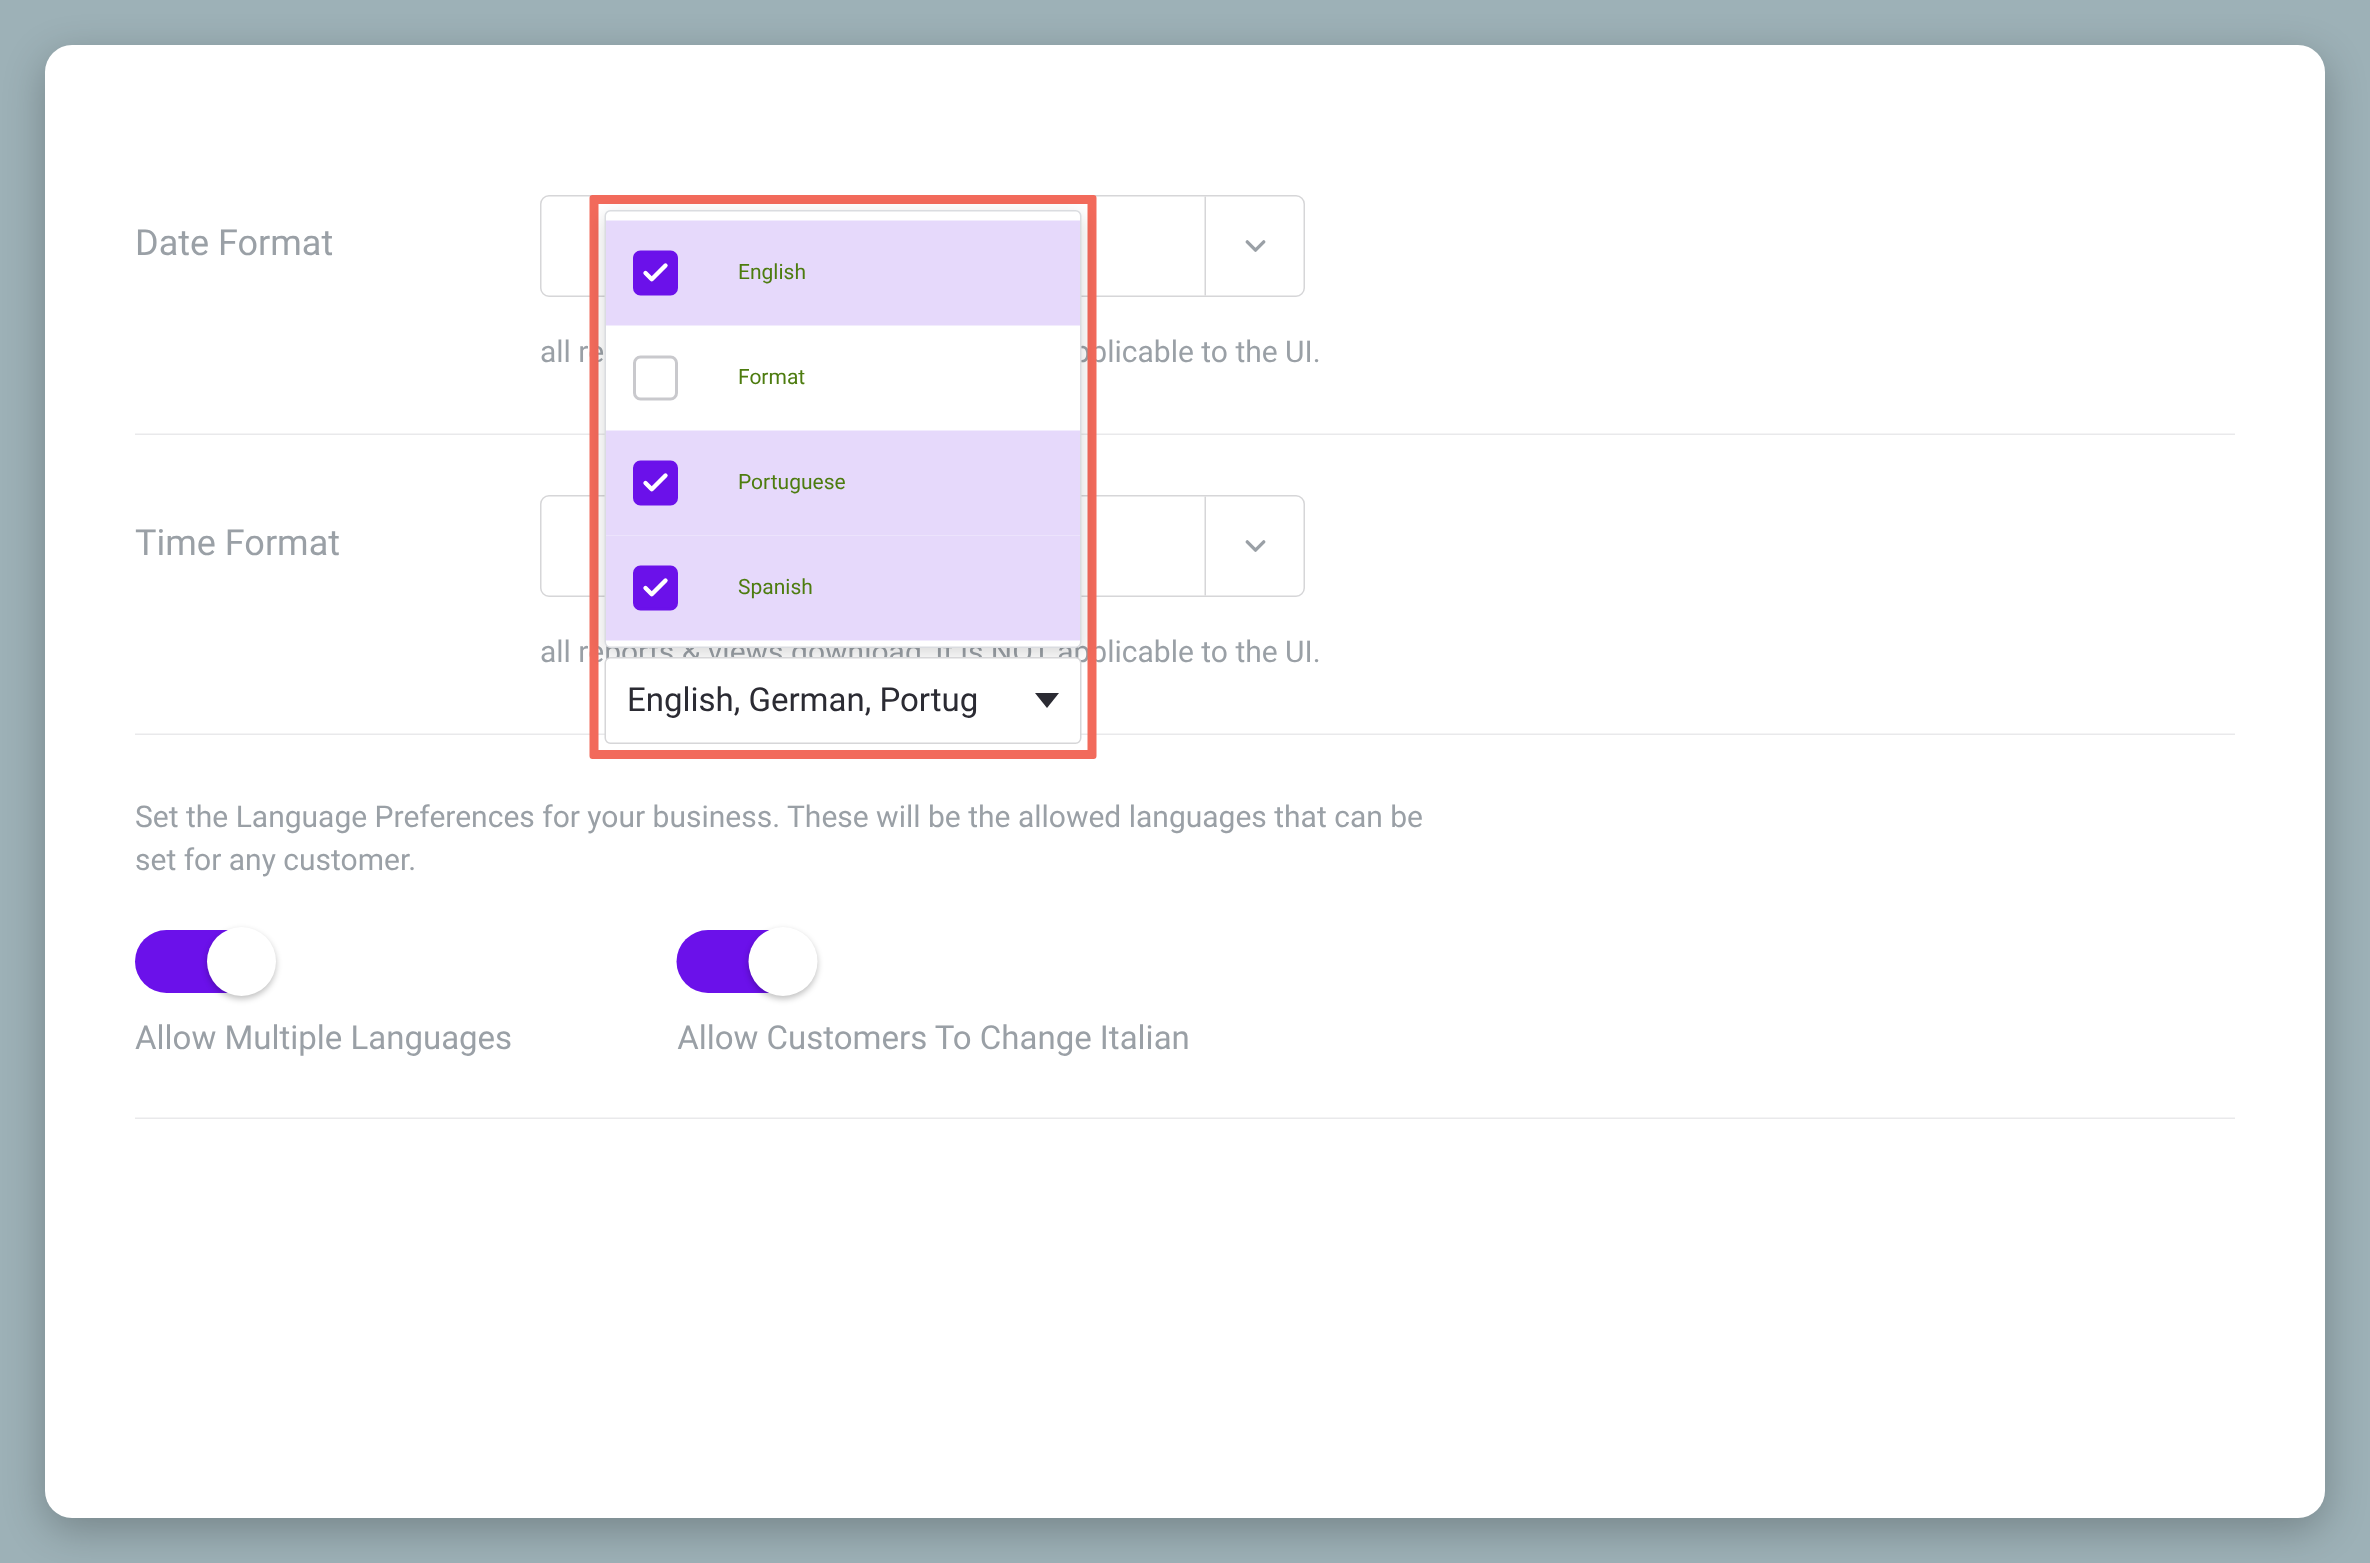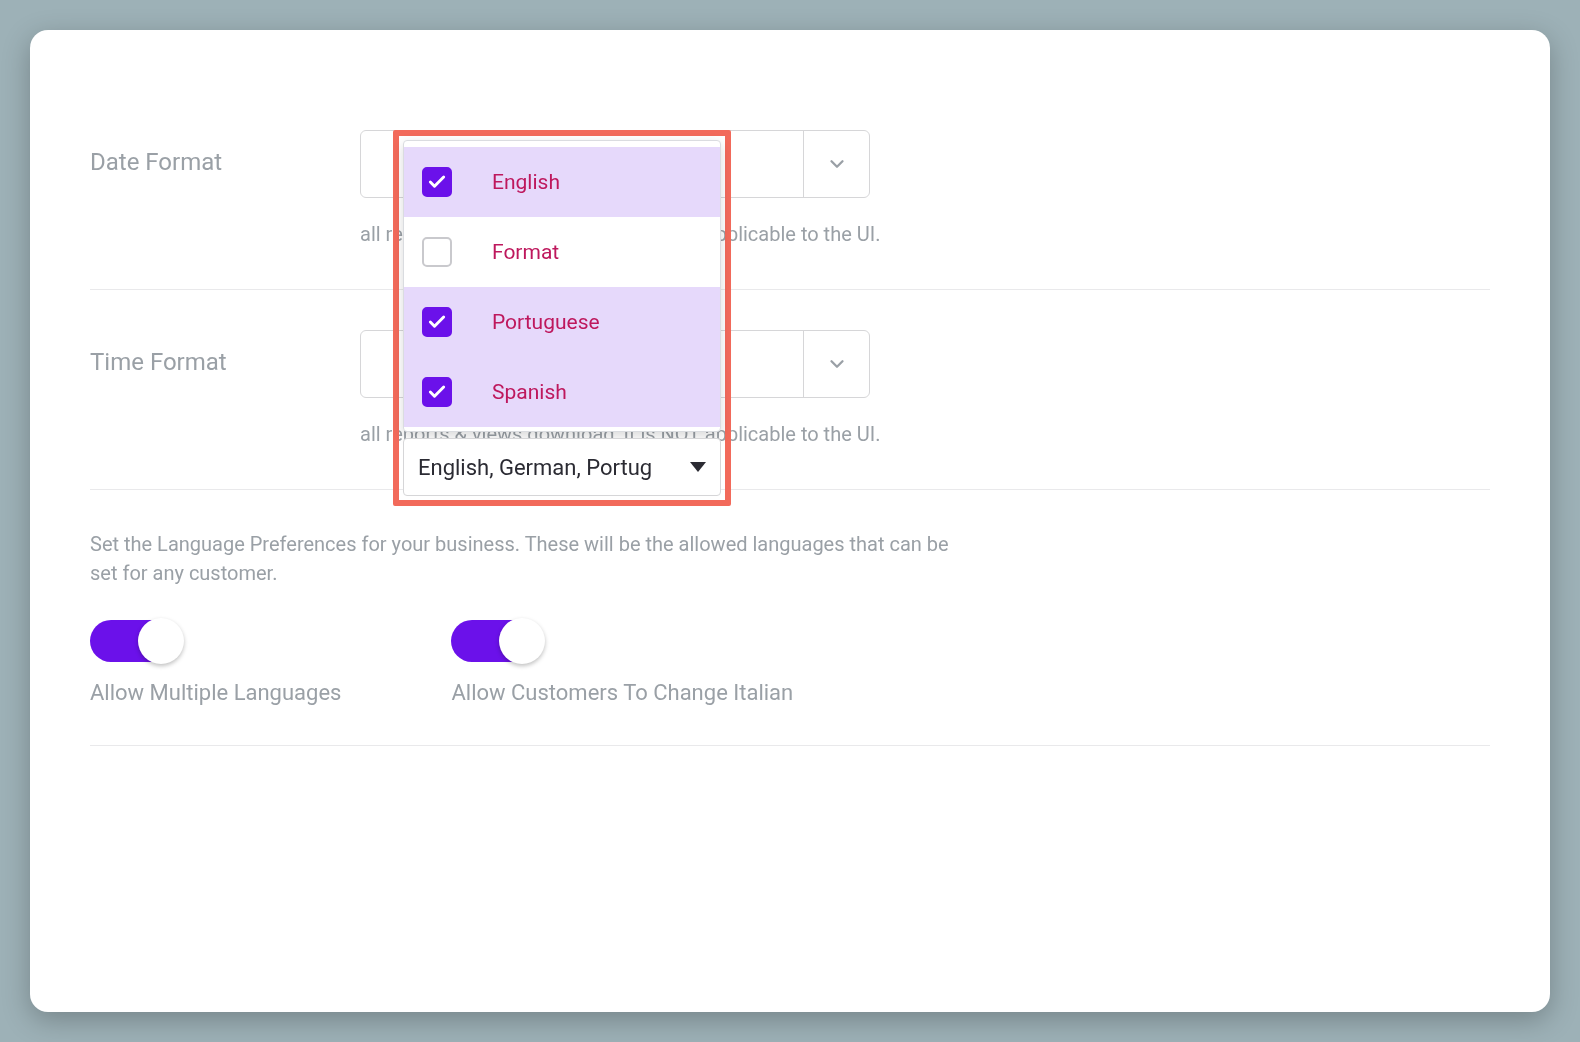--- a/index.html
+++ b/index.html
@@ -141,22 +141,22 @@
     justify-content: center;
     flex-shrink: 0;
   }
   .cb.checked {
     background: #6b11ea;
     border-color: #6b11ea;
   }
   .cb.checked svg { display: block; }
   .cb svg { display: none; width: 20px; height: 20px; }
   .dd-label {
-    color: #be185d;
-    font-size: 21px;
+    color: #4d7c0f;
+    font-size: 14px;
   }
   .dd-summary {
     margin: 6px 4px 4px 4px;
     height: 58px;
     border: 1.5px solid #d6d6d8;
     border-radius: 4px;
     background: #fff;
     display: flex;
     align-items: center;
     padding: 4px 14px;

